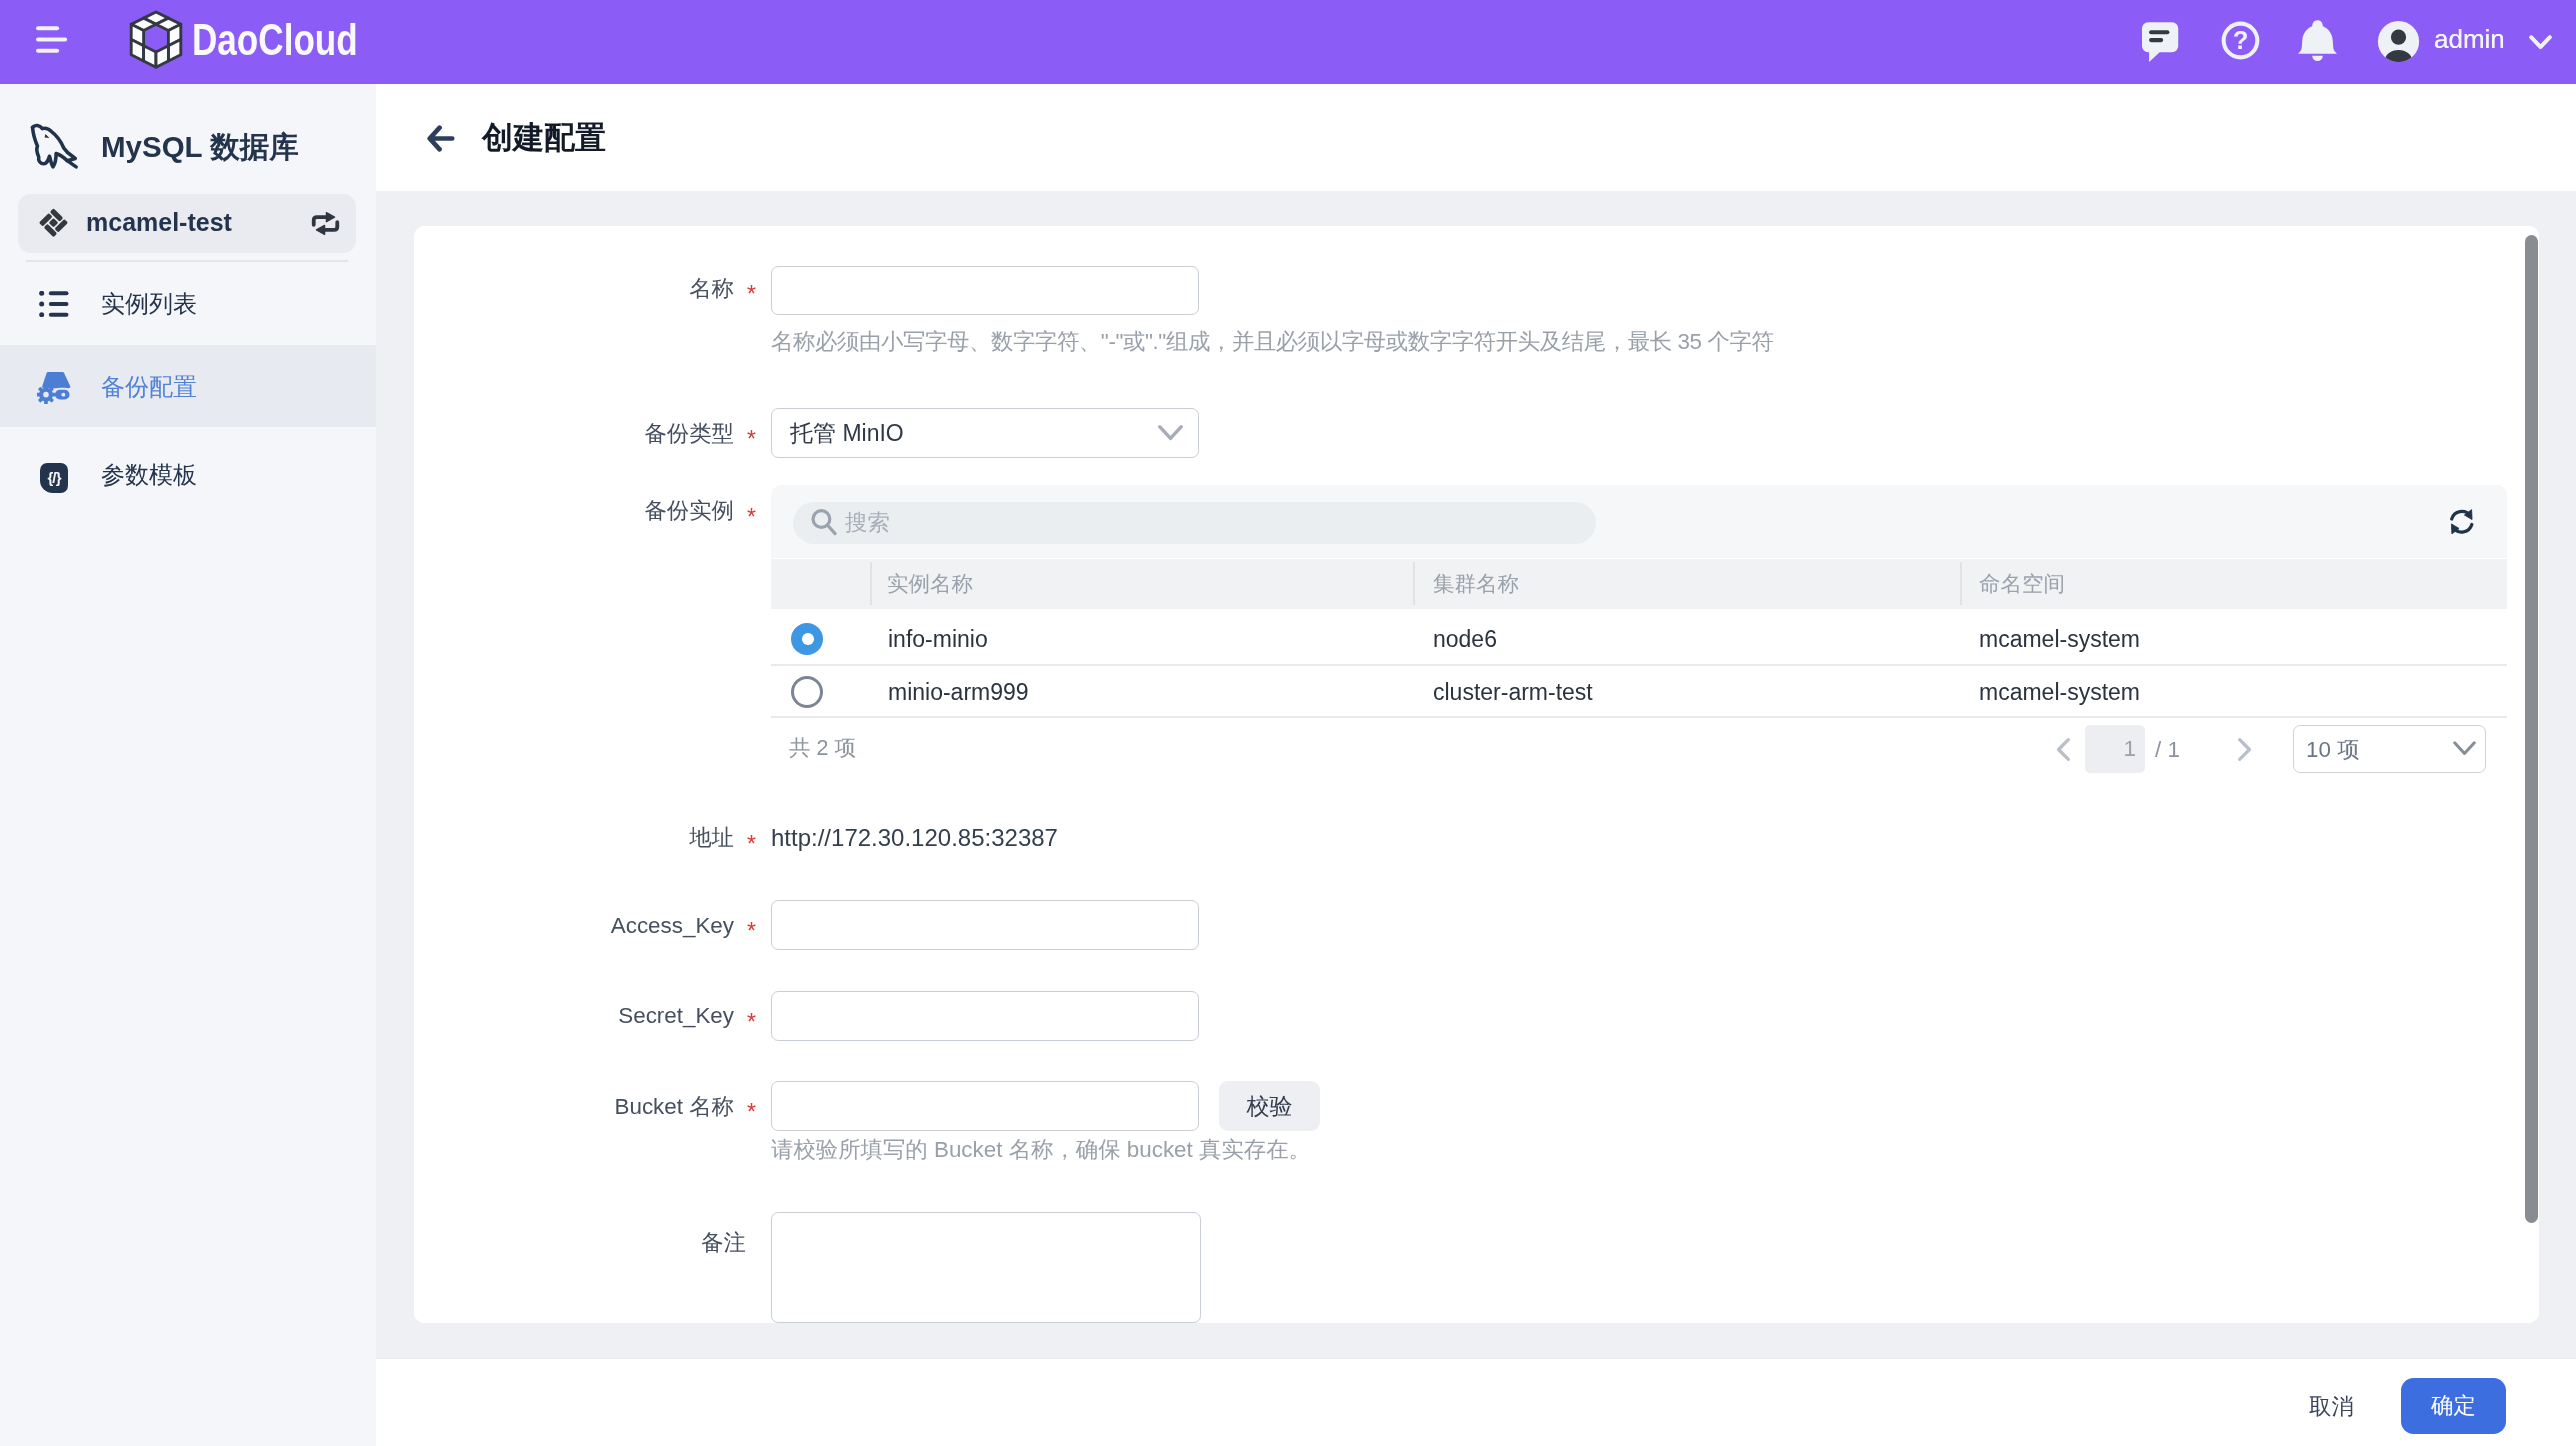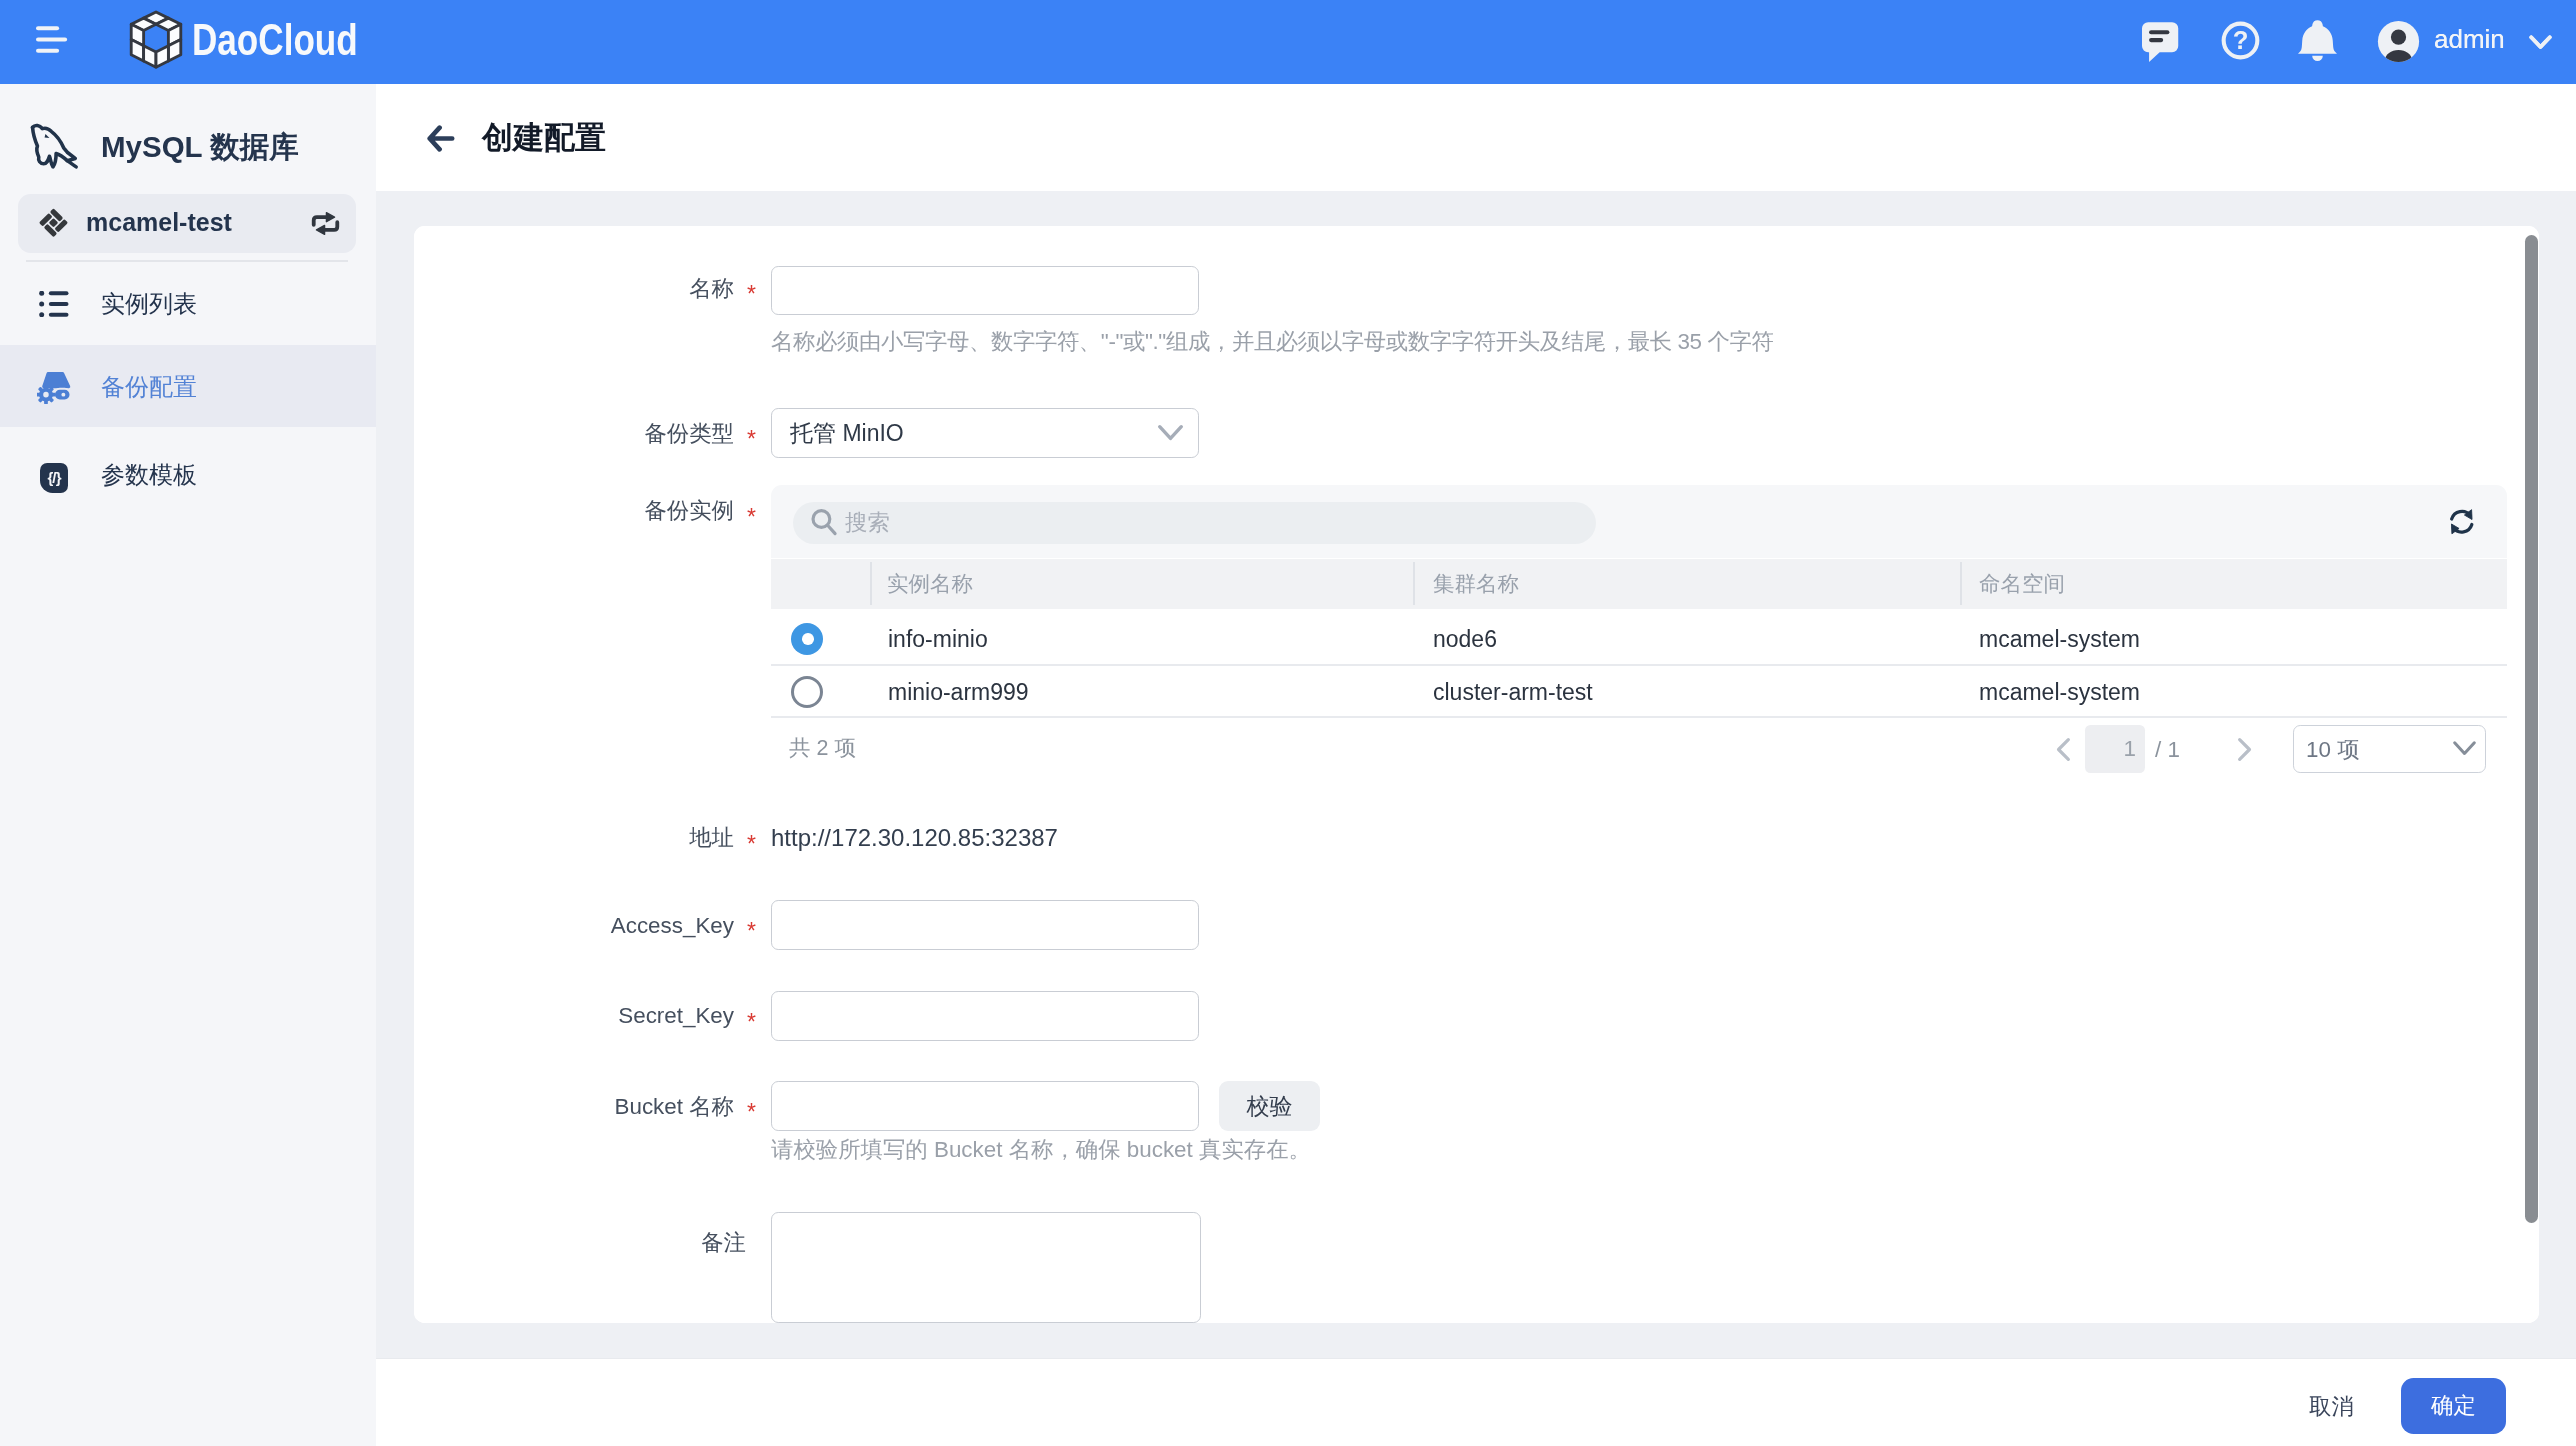--- a/index.html
+++ b/index.html
@@ -5,21 +5,21 @@
   * { margin:0; padding:0; box-sizing:border-box; }
   html,body { width:2576px; height:1446px; overflow:hidden; }
   body { font-family:"Liberation Sans", sans-serif; }
   #root { position:relative; width:2576px; height:1446px; background:#eef0f4; }
   .abs { position:absolute; }
 </style>
 </head>
 <body>
 <div id="root">
 
-  <div class="abs" id="nav" style="left:0;top:0;width:2576px;height:84px;background:#3b82f6;">
+  <div class="abs" id="nav" style="left:0;top:0;width:2576px;height:84px;background:#8b5cf6;">
     <svg class="abs" style="left:36px;top:26px" width="32" height="29" viewBox="0 0 36 32">
       <rect x="0" y="0" width="26" height="4.6" rx="2.3" fill="#f1f3f6"></rect>
       <rect x="0" y="12.6" width="35" height="4.6" rx="2.3" fill="#f1f3f6"></rect>
       <rect x="0" y="25.2" width="26" height="4.6" rx="2.3" fill="#f1f3f6"></rect>
     </svg>
     <svg class="abs" style="left:129px;top:9.8px" width="54" height="61" viewBox="0 0 56 64" id="cube">
         <polygon points="28,2 41,8.5 28,15 15,8.5" fill="#fbfcfe" stroke="#343841" stroke-width="3" stroke-linejoin="round"></polygon>
         <polygon points="41,8.5 54,15 41,21.5 28,15" fill="#fbfcfe" stroke="#343841" stroke-width="3" stroke-linejoin="round"></polygon>
         <polygon points="15,8.5 28,15 15,21.5 2,15" fill="#fbfcfe" stroke="#343841" stroke-width="3" stroke-linejoin="round"></polygon>
         <polygon points="2,15 15,21.5 15,37.5 2,31" fill="#fbfcfe" stroke="#343841" stroke-width="3" stroke-linejoin="round"></polygon>

